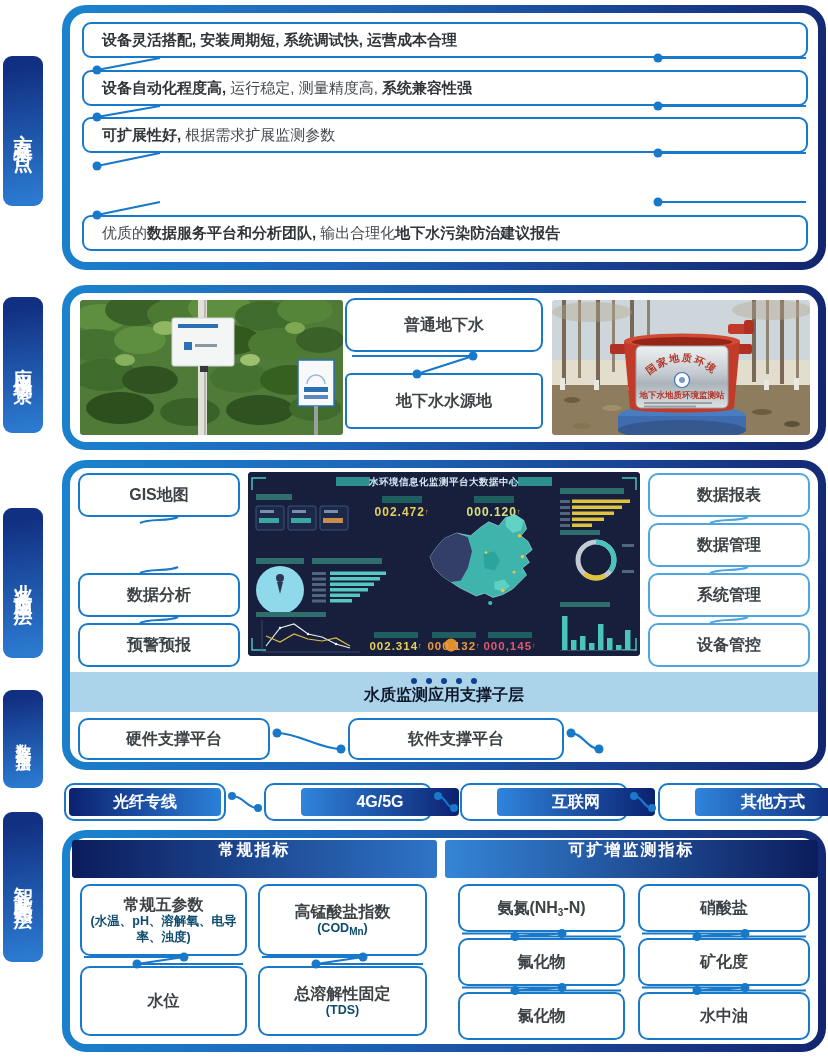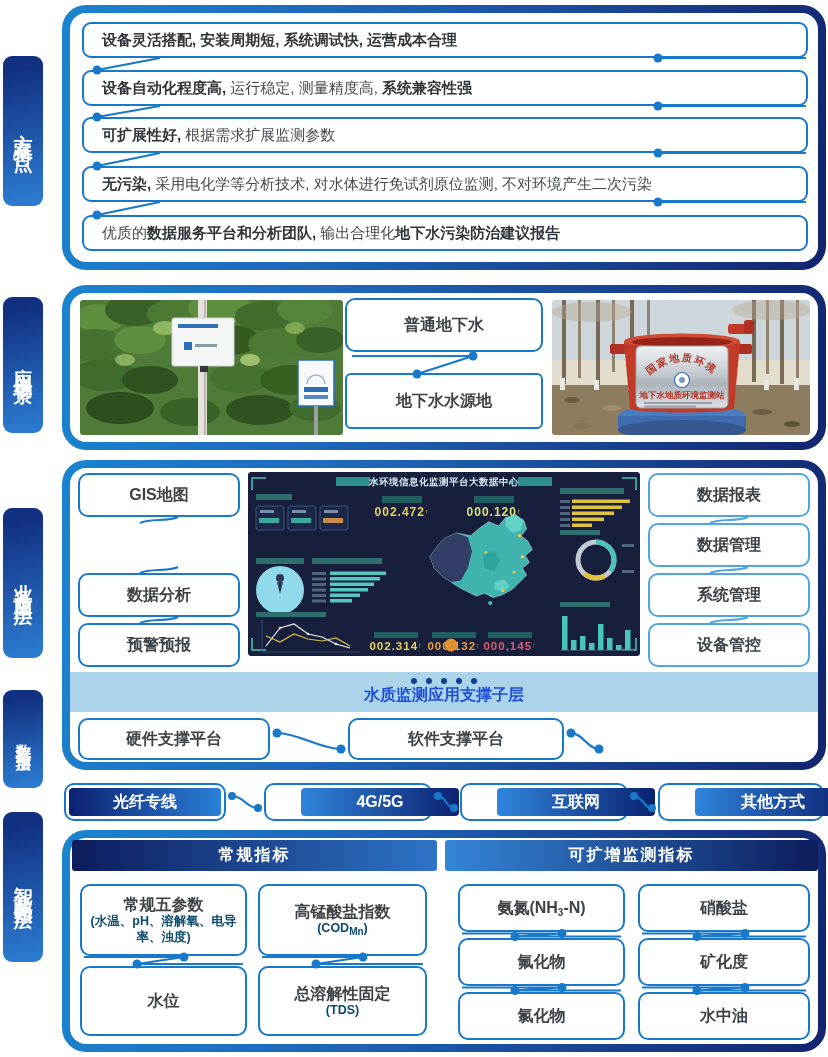--- a/index.html
+++ b/index.html
@@ -32,31 +32,31 @@
   .box .sub{font-size:10px;vertical-align:-3px;}
   
   .photo{position:absolute;z-index:2;border-radius:3px;overflow:hidden;}
   .photo svg{display:block;}
   
   .dash{position:absolute;left:248px;top:472px;width:392px;height:184px;z-index:2;
         background:#171f3d;border-radius:4px;overflow:hidden;}
   
   .subbar{position:absolute;left:70px;top:672px;width:748px;height:40px;z-index:2;
           background:#abd4ea;display:flex;align-items:flex-end;justify-content:center;
-          font-size:16px;font-weight:bold;color:#1d4ed8;padding-bottom:6px;box-sizing:border-box;}
+          font-size:16px;font-weight:bold;color:#0f172a;padding-bottom:6px;box-sizing:border-box;}
   
   .pill{position:absolute;top:783px;height:38px;box-sizing:border-box;z-index:2;
         border:2px solid #1878c9;border-radius:10px;background:#fff;padding:3px;}
   .pill-core{width:100%;height:100%;border-radius:4px;display:flex;align-items:center;justify-content:center;
              color:#fff;font-size:16px;font-weight:bold;box-sizing:border-box;}
   .g1{background:linear-gradient(90deg,#0c2170,#2b80d9);}
   .g2{background:linear-gradient(90deg,#2f85dc,#0c2170);margin-left:32px;}
   
-  .hdr{position:absolute;top:840px;height:31px;z-index:2;border-radius:3px;
-       display:flex;align-items:center;justify-content:center;
+  .hdr{position:absolute;top:840px;height:38px;z-index:2;border-radius:3px;
+       display:flex;align-items:flex-start;justify-content:center;
        color:#fff;font-size:16px;font-weight:bold;letter-spacing:2px;}
   .hdr-left{background:linear-gradient(90deg,#0c1c5c,#2e74c6);}
   .hdr-right{background:linear-gradient(90deg,#3585d6,#0c1c5c);}
   
   .overlay{position:absolute;inset:0;z-index:5;pointer-events:none;}
   .overlay path,.overlay line{stroke:#1878c9;stroke-width:2.2;fill:none;}
   .overlay path.lt,.overlay line.lt{stroke:#4fa5dd;}
   .overlay circle{fill:#1878c9;}
   .overlay circle.dk{fill:#0d4094;}
 </style>
@@ -80,21 +80,20 @@
 
   <div class="vpill" style="top:56px;height:150px">方案特点</div>
   <div class="vpill" style="top:297px;height:136px">应用场景</div>
   <div class="vpill" style="top:508px;height:150px">业务应用层</div>
   <div class="vpill small" style="top:690px;height:98px">数据传输层</div>
   <div class="vpill" style="top:812px;height:150px">智能感知层</div>
 
   <div class="frow" style="top:22px"><span></span><span class="b">设备灵活搭配, 安装周期短, 系统调试快, 运营成本合理</span><span></span><span class="b"></span></div>
   <div class="frow" style="top:70px"><span></span><span class="b">设备自动化程度高,</span><span> 运行稳定, 测量精度高,</span><span class="b"> 系统兼容性强</span></div>
   <div class="frow" style="top:117px"><span></span><span class="b">可扩展性好,</span><span> 根据需求扩展监测参数</span><span class="b"></span></div>
-  <div class="frow" style="top:166px"><span></span><span class="b">无污染,</span><span> 采用电化学等分析技术, 对水体进行免试剂原位监测, 不对环境产生二次污染</span><span class="b"></span></div>
   <div class="frow" style="top:215px"><span>优质的</span><span class="b">数据服务平台和分析团队,</span><span> 输出合理化</span><span class="b">地下水污染防治建议报告</span></div>
 
   <div class="photo" style="left:80px;top:300px;width:263px;height:135px">
     <svg width="263" height="135" viewBox="0 0 263 135">
       <rect width="263" height="135" fill="#4f7a38"></rect>
       <g>
         <ellipse cx="20" cy="18" rx="26" ry="14" fill="#5d8f3e"></ellipse>
           <ellipse cx="55" cy="10" rx="30" ry="16" fill="#3a6128"></ellipse>
         <ellipse cx="95" cy="14" rx="28" ry="15" fill="#4c7a33"></ellipse>
           <ellipse cx="140" cy="8" rx="32" ry="16" fill="#5d8f3e"></ellipse>

